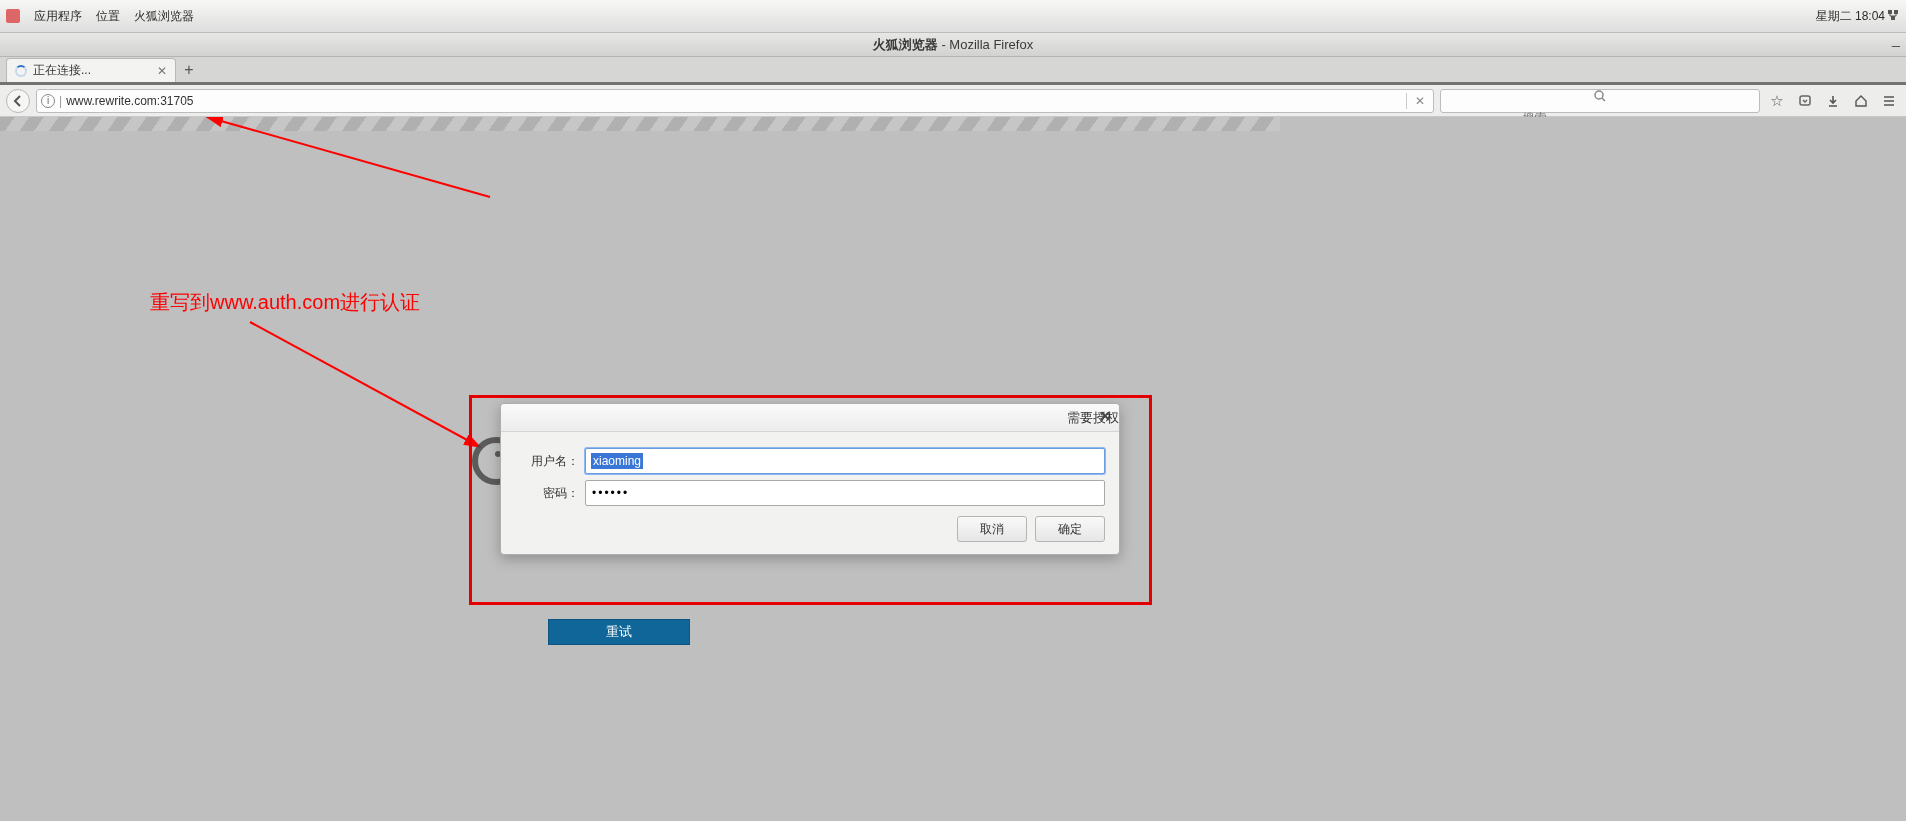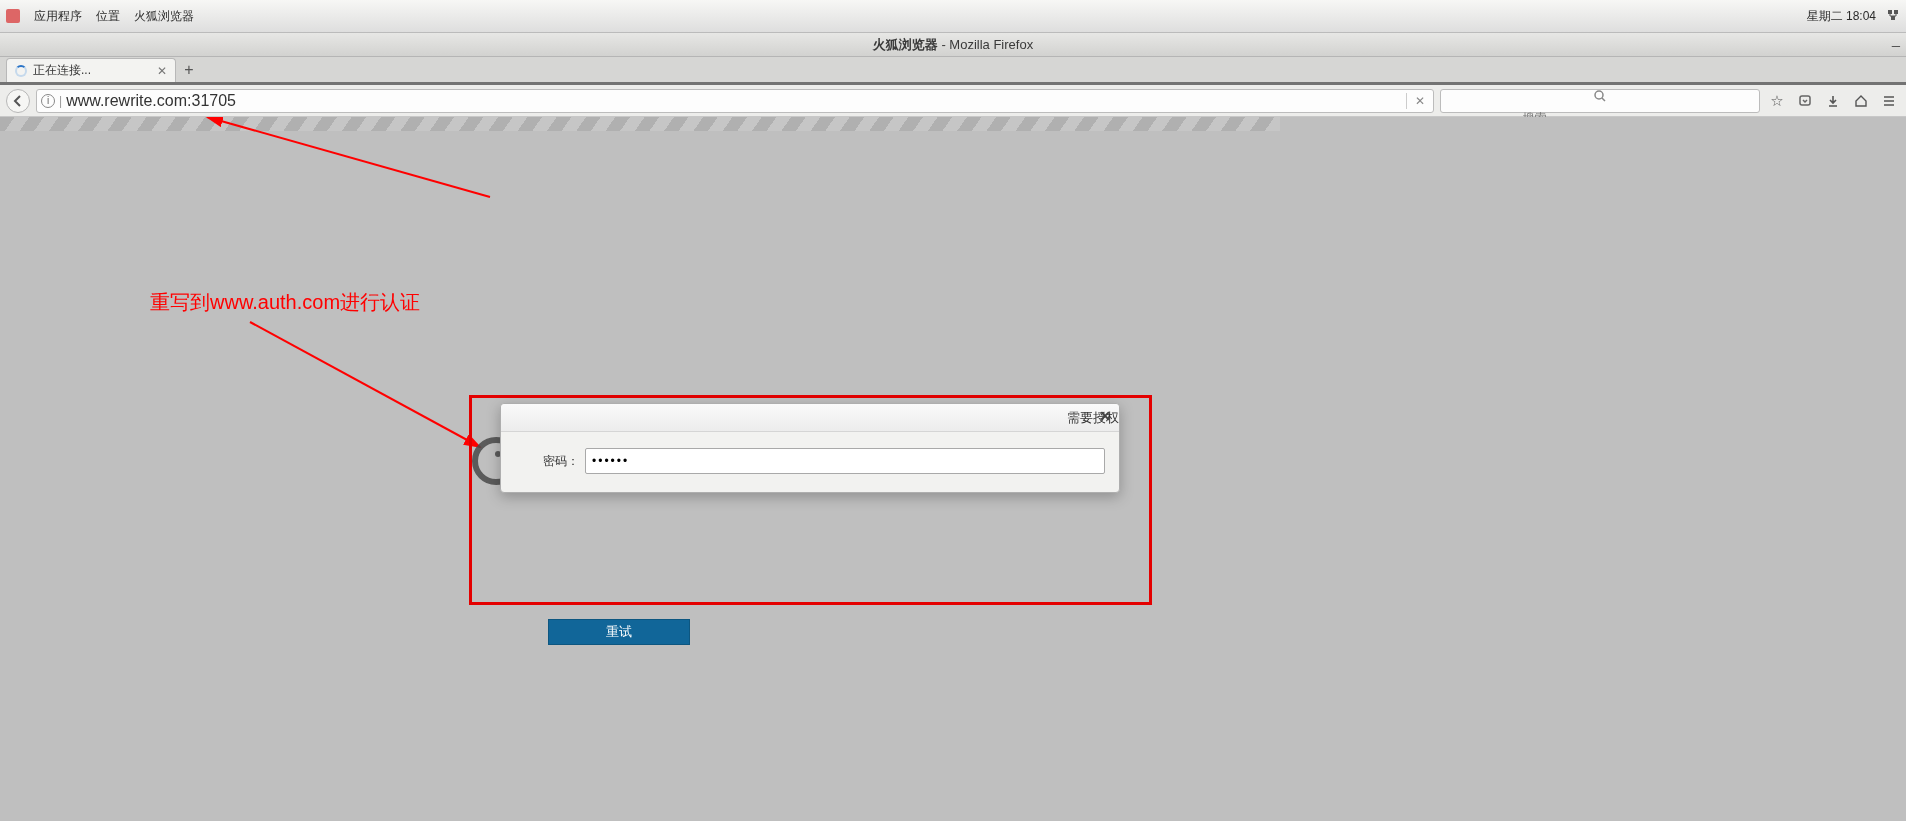--- a/index.html
+++ b/index.html
@@ -2,40 +2,40 @@
 <html><head>
 <meta charset="utf-8">
 <style>
 * { margin: 0; padding: 0; box-sizing: border-box; font-family: "Microsoft YaHei", "PingFang SC", sans-serif; }
 body { width: 1906px; height: 821px; background: #bfbfbf; overflow: hidden; position: relative; font-size: 13px; }
 
 
 .gnome-panel { height: 22px; background: linear-gradient(#f7f7f5,#dedede); border-bottom:1px solid #bbb; display:flex; align-items:center; padding:16px 6px; font-size:12px; color:#2b2b2b; }
 .gnome-panel .left { display:flex; gap:14px; align-items:center; }
 .gnome-panel .left .appicon { width:14px; height:14px; display:inline-block; background:#d66; border-radius:2px; position:relative; }
-.gnome-panel .right { margin-left:auto; display:flex; gap:10px; align-items:center; }
+.gnome-panel .right { margin-left:auto; display:flex; gap:1px; align-items:center; }
 
 
 .win-title { height:24px; background:linear-gradient(#e7e7e5,#d2d2d0); border-bottom:1px solid #b5b5b5; display:flex; align-items:center; justify-content:center; position:relative; font-size:13px; color:#3a3a3a; }
 .win-title b { font-weight:700; }
 .win-title .ctrl { position:absolute; right:6px; top:0; height:100%; display:flex; align-items:center; font-size:15px; color:#555; }
 
 
 .tabs-row { height:28px; background:#d6d6d4; display:flex; align-items:flex-end; border-bottom:3px solid #737373; padding-left:6px; }
 .tab { height:24px; min-width:170px; background:#f3f3f1; border:1px solid #b8b8b8; border-bottom:none; border-radius:4px 4px 0 0; display:flex; align-items:center; padding:0 8px; font-size:12px; color:#333; gap:6px; }
 .tab .spinner { width:12px; height:12px; border:2px solid #c5d9ec; border-top-color:#2a74c7; border-radius:50%; }
 .tab .close { margin-left:auto; color:#777; font-size:12px; }
 .newtab { width:26px; height:24px; display:flex; align-items:center; justify-content:center; color:#555; font-size:16px; }
 
 
 .navbar { height:32px; background:#ededeb; border-bottom:1px solid #c8c8c8; display:flex; align-items:center; padding:0 6px; gap:6px; }
 .nav-btn { width:24px; height:24px; border:1px solid #b7b7b7; border-radius:12px; display:flex; align-items:center; justify-content:center; background:#f6f6f4; color:#555; font-size:12px; }
 .urlbox { flex:1; height:24px; border:1px solid #bcbcbc; border-radius:3px; background:#fdfdfd; display:flex; align-items:center; padding:0 4px; font-size:12px; color:#555; gap:4px; }
 .urlbox .info-i { width:14px; height:14px; border:1px solid #888; border-radius:50%; display:flex; align-items:center; justify-content:center; font-size:10px; color:#666; }
-.urlbox input { flex:1; border:none; outline:none; font-size:16px; background:transparent; color:#333; }
+.urlbox input { flex:1; border:none; outline:none; font-size:12px; background:transparent; color:#333; }
 .urlbox .vr { width:1px; height:16px; background:#ccc; }
 .urlbox .stop { color:#888; font-size:12px; padding:0 4px; }
 .search { width:320px; height:24px; border:1px solid #bcbcbc; border-radius:3px; background:#fdfdfd; display:flex; align-items:center; padding:0 6px; gap:6px;flex-direction:column; }
 .search input { flex:1; border:none; outline:none; font-size:12px; background:transparent; }
 .tool-icon { width:22px; height:22px; display:flex; align-items:center; justify-content:center; color:#555; font-size:15px; }
 
 
 .page { position:relative; width:100%; height:calc(100% - 106px); background:#bfbfbf; }
 
 
@@ -176,20 +176,31 @@
 
   <div class="redbox"></div>
 
   <div class="dialog">
     <div class="dlg-title">
       <span>需要授权</span>
       <span class="x">✕</span>
     </div>
     <div class="dlg-body">
       <div class="field">
+        <label>用户名：</label>
+        <div class="uname-wrap">
+          <input type="text" style="">
+          <span class="uname-highlight">xiaoming</span>
+        </div>
+      </div>
+      <div class="field">
         <label>密码：</label>
         <input type="password" style="letter-spacing: 2px;" value="••••••">
       </div>
+      <div class="btns">
+        <div class="btn">取消</div>
+        <div class="btn">确定</div>
+      </div>
     </div>
   </div>
 
   <div class="retry">重试</div>
 </div>
 
 </body></html>

